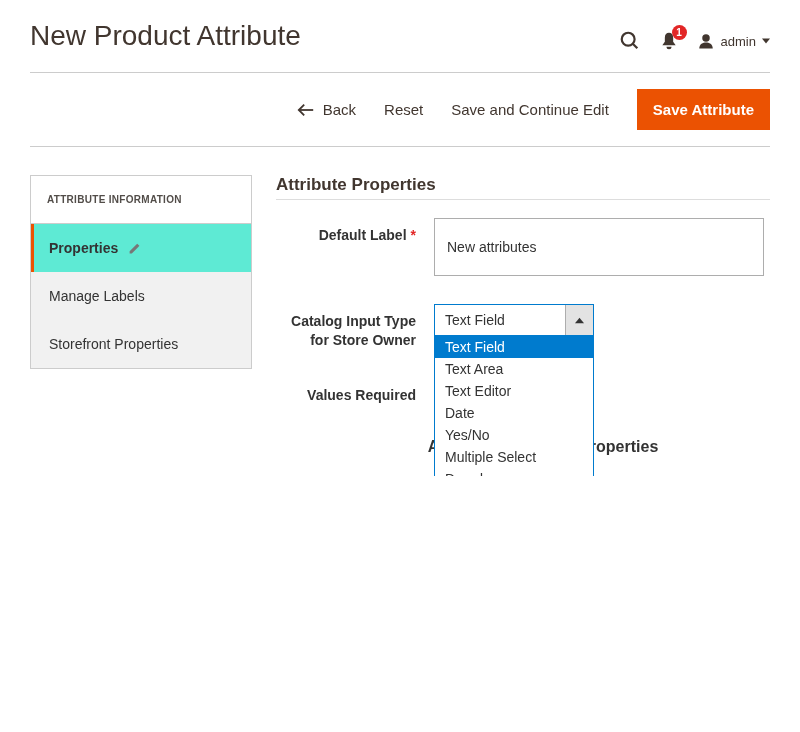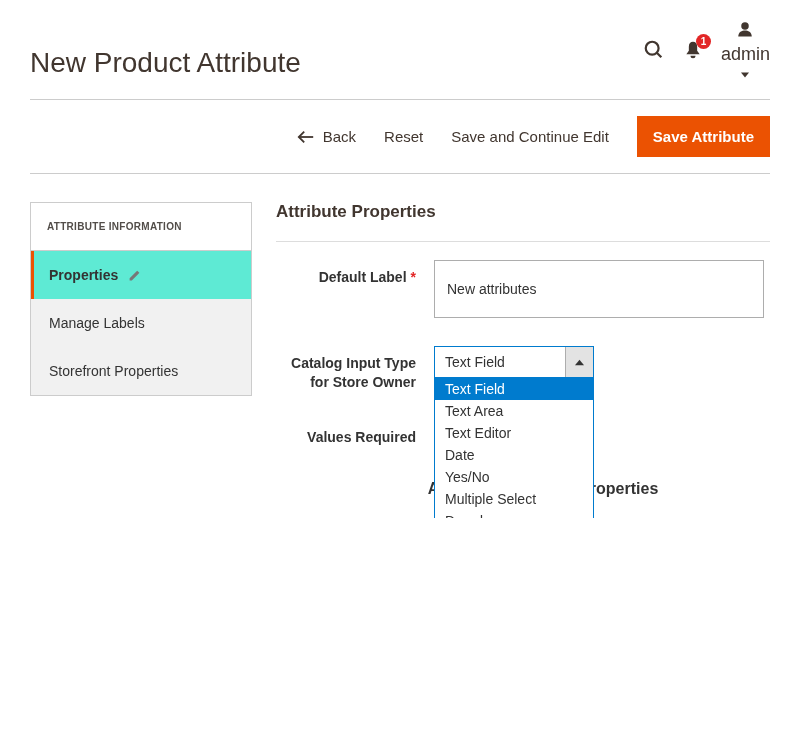--- a/index.html
+++ b/index.html
@@ -3,33 +3,33 @@
 <meta charset="utf-8">
 <style>
   * { box-sizing: border-box; margin: 0; padding: 0; }
   body { font-family: 'Helvetica Neue', Arial, sans-serif; font-size: 14px; color: #333; background: #fff; }
   .container { width: 800px; margin: 0 auto; padding: 20px 30px; }
   .header { display: flex; align-items: flex-end; justify-content: space-between; padding-bottom: 20px; gap: 28px; }
   .header h1 { font-size: 28px; font-weight: 400; color: #41362f; }
   .header-icons { display: flex; align-items: center; gap: 18px; }
   .icon-btn { position: relative; cursor: pointer; display: flex; align-items: center; }
   .badge { position: absolute; top: -6px; right: -8px; background: #e22626; color: #fff; border-radius: 50%; width: 15px; height: 15px; font-size: 10px; display: flex; align-items: center; justify-content: center; font-weight: bold; }
-  .admin-drop { display: flex; align-items: center; gap: 6px; cursor: pointer; font-size: 18px; color: #41362f; flex-direction: column; }
+  .admin-drop { display: flex; align-items: center; gap: 6px; cursor: pointer; font-size: 13px; color: #41362f; }
   hr.rule { border: none; border-top: 1px solid #ccc; margin: 0; }
   .toolbar { display: flex; justify-content: flex-end; align-items: center; gap: 28px; padding: 16px 0; }
   .toolbar-item { font-size: 15px; color: #41362f; cursor: pointer; display: flex; align-items: center; gap: 8px; }
   .btn-primary { background: #eb5202; color: #fff; padding: 12px 16px; font-size: 15px; font-weight: 600; cursor: pointer; border: none; }
   .body { display: flex; gap: 24px; margin-top: 28px; }
   .sidebar { width: 222px; border: 1px solid #ccc; background: #f1f1f1; align-self: flex-start; }
   .sidebar-header { padding: 18px 16px; font-size: 10px; font-weight: 700; color: #524d49; letter-spacing: 0.3px; border-bottom: 1px solid #ccc; background: #fff; }
   .sidebar-item { padding: 16px 18px; font-size: 14px; color: #333; cursor: pointer; display: flex; align-items: center; gap: 10px; }
   .sidebar-item.active { background: #5eead4; border-left: 3px solid #eb5202; font-weight: 600; padding-left: 15px; }
   .sidebar-item .pencil { color: #777; }
   .main { flex: 1; }
-  .section-title { font-size: 17px; font-weight: 600; color: #41362f; margin-bottom: 19px; }
+  .section-title { font-size: 17px; font-weight: 600; color: #41362f; margin-bottom: 4px; }
   .section-rule { border: none; border-top: 1px solid #ddd; margin-bottom: 18px; width: 100%; }
   .form-row { display: flex; align-items: flex-start; margin-bottom: 28px; }
   .form-label { width: 158px; text-align: right; padding-right: 18px; font-size: 14px; font-weight: 600; color: #333; line-height: 1.35; padding-top: 8px; }
   .req { color: #e22626; margin-left: 4px; }
   .form-control { flex: 1; }
   .text-input { width: 100%; max-width: 330px; padding: 20px 12px; border: 1px solid #adadad; font-size: 14px; color: #333; }
   .combo { position: relative; display: inline-block; }
   .combo-box { display: flex; border: 1px solid #007bce; background: #fff; }
   .combo-box.plain { border-color: #adadad; }
   .combo-value { padding: 7px 10px; width: 130px; font-size: 14px; }

